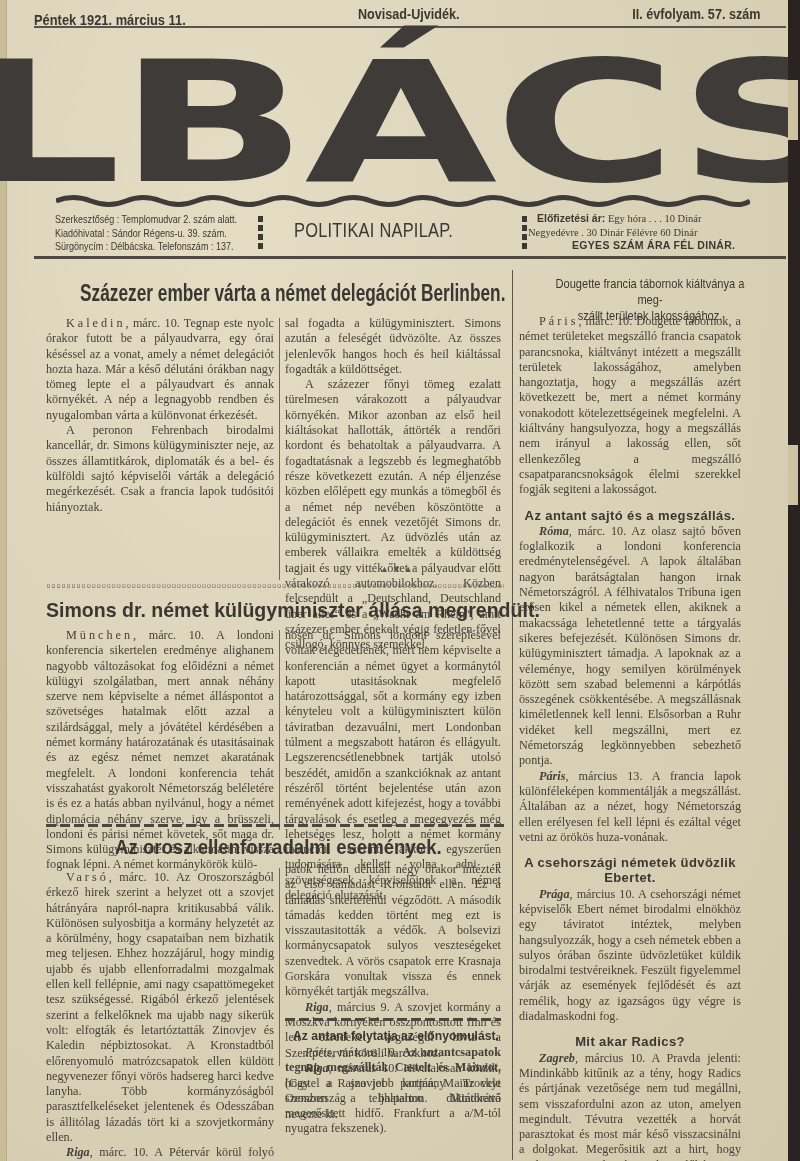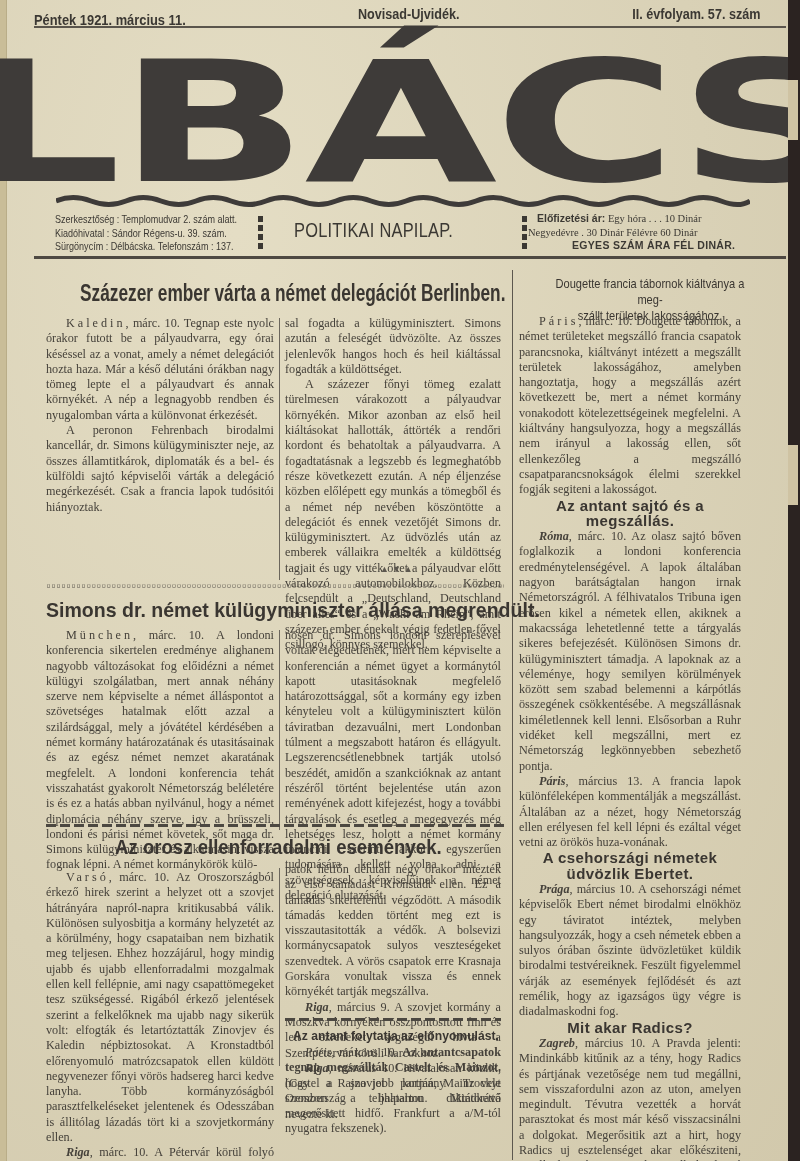--- a/index.html
+++ b/index.html
@@ -59,21 +59,21 @@
   .a3-title{position:absolute;top:836px;left:115px;font-family:"Liberation Sans",sans-serif;font-weight:bold;font-size:20px;color:#3a3631;white-space:nowrap;transform:scaleX(0.93);transform-origin:left;}
   .a3-col1{position:absolute;top:870px;left:46px;width:228px;}
   .a3-col2{position:absolute;top:862px;left:285px;width:216px;}
   .a3-sub{position:absolute;top:1028px;left:293px;font-family:"Liberation Sans",sans-serif;font-weight:bold;font-size:13.5px;color:#3a3631;white-space:nowrap;transform:scaleX(0.9);transform-origin:left;}
   .a3-sub-body{position:absolute;top:1045px;left:285px;width:216px;}
 
   
   .r-title{position:absolute;top:276px;left:519px;width:262px;text-align:center;font-family:"Liberation Sans",sans-serif;font-weight:normal;font-size:13.5px;line-height:16px;color:#3a3631;}
   .r-title span{display:block;transform:scaleX(0.82);}
   .r-body{position:absolute;top:314px;left:519px;width:222px;}
-  .r-subhead{text-align:center;font-family:"Liberation Sans",sans-serif;font-weight:bold;font-size:15px;letter-spacing:0.4px;margin:0 0 1px;color:#3a3631;text-indent:0;}
+  .r-subhead{text-align:center;font-family:"Liberation Sans",sans-serif;font-weight:bold;font-size:13px;letter-spacing:0.4px;margin:10px 0 1px;color:#3a3631;text-indent:0;}
   .place{font-style:italic;font-weight:bold;}
   .vrule-right{position:absolute;top:270px;left:512px;width:1px;height:890px;background:#5c574e;}
 </style>
 </head>
 <body>
 
 <div class="page">
   <div class="page-edge-left"></div>
 
   <div class="topline">

